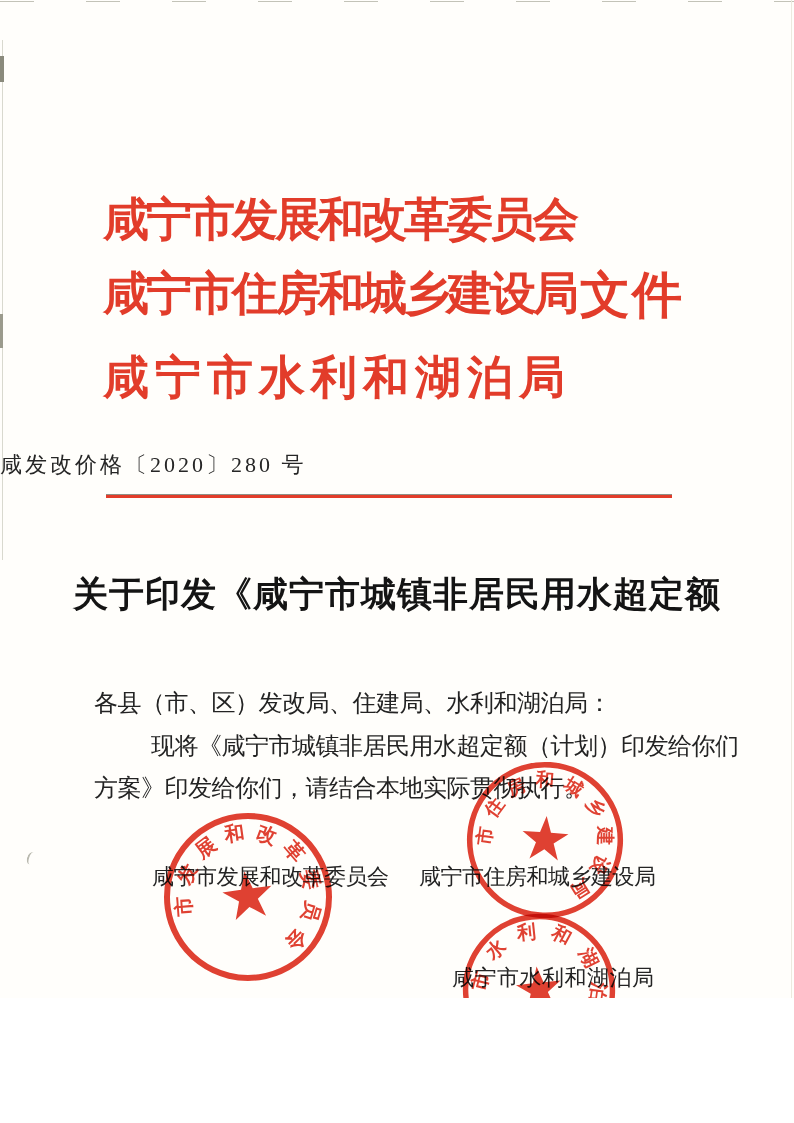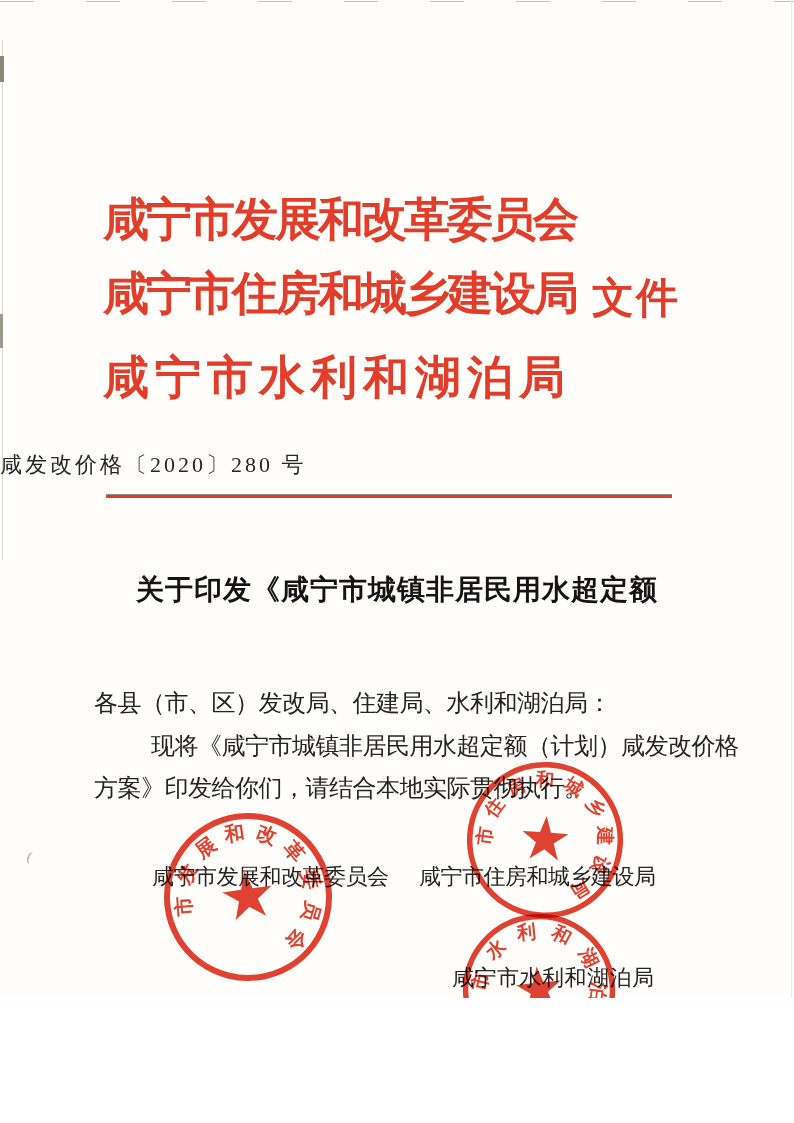--- a/index.html
+++ b/index.html
@@ -33,39 +33,39 @@
     position:absolute;left:103px;
     color:var(--red);
     font-weight:bold;
     font-size:46px;
     line-height:64px;
     white-space:nowrap;
   }
   .masthead-1{top:188px;letter-spacing:-3px;}
   .masthead-2{top:262px;letter-spacing:-3px;}
   .masthead-3{top:346px;letter-spacing:6px;}
-  .doc-marker{font-size:42px;font-weight:bold;letter-spacing:2px;margin-left:16px;vertical-align:-3px;}
+  .doc-marker{font-size:50px;font-weight:bold;letter-spacing:2px;margin-left:4px;vertical-align:-3px;}
 
   
   .doc-number{
     position:absolute;top:450px;left:0;width:100%;
     text-align:left;
     font-size:22px;color:#262626;letter-spacing:3px;
   }
   .red-rule{
     position:absolute;top:494px;left:106px;width:566px;height:3px;
     background:var(--red);
     border-top:1px solid #8f8f85;
   }
 
   
   .doc-title-line{
     position:absolute;left:0;width:100%;
     text-align:center;
-    font-size:28px;font-weight:bold;color:#141414;
+    font-size:35px;font-weight:bold;color:#141414;
     letter-spacing:1px;white-space:nowrap;
   }
   .title-1{top:571px;}
   .title-2{top:615px;}
 
   
   .body-line{
     position:absolute;
     font-size:24px;color:#232323;
     letter-spacing:-0.5px;white-space:nowrap;
@@ -125,21 +125,21 @@
   <div class="masthead-line masthead-1">咸宁市发展和改革委员会</div>
   <div class="masthead-line masthead-2"><span>咸宁市住房和城乡建设局</span><span class="doc-marker">文件</span></div>
   <div class="masthead-line masthead-3">咸宁市水利和湖泊局</div>
 
   <div class="doc-number">咸发改价格〔2020〕280 号</div>
   <div class="red-rule"></div>
 
   <div class="doc-title-line title-1">关于印发《咸宁市城镇非居民用水超定额</div>
 
   <div class="body-line body-salutation">各县（市、区）发改局、住建局、水利和湖泊局：</div>
-  <div class="body-line body-para-1">现将《咸宁市城镇非居民用水超定额（计划）咸发改价格</div>
+  <div class="body-line body-para-1">现将《咸宁市城镇非居民用水超定额（计划）印发给你们</div>
   <div class="body-line body-para-2">方案》印发给你们，请结合本地实际贯彻执行。</div>
 
   <div class="sig sig-org1">咸宁市发展和改革委员会</div>
   <div class="sig sig-org2">咸宁市住房和城乡建设局</div>
   <div class="sig sig-org3">咸宁市水利和湖泊局</div>
   <div class="sig sig-date">2020 年 11 月 27 日</div>
 
   <div class="page-number">1</div>
 
   <svg class="seal seal-a" viewBox="0 0 170 170">

